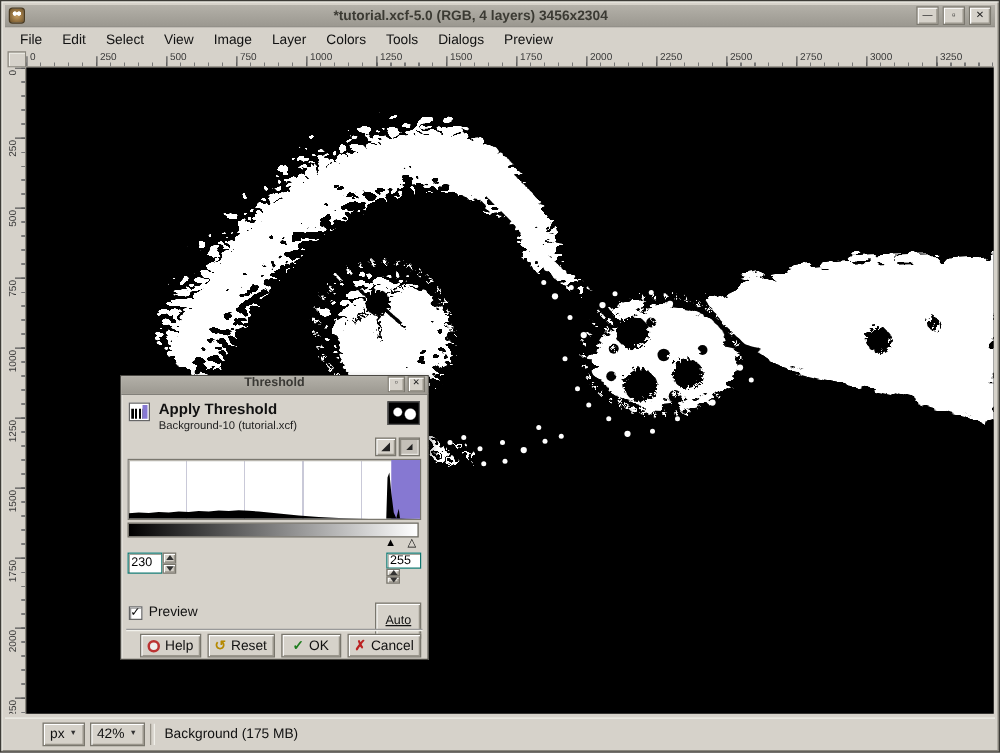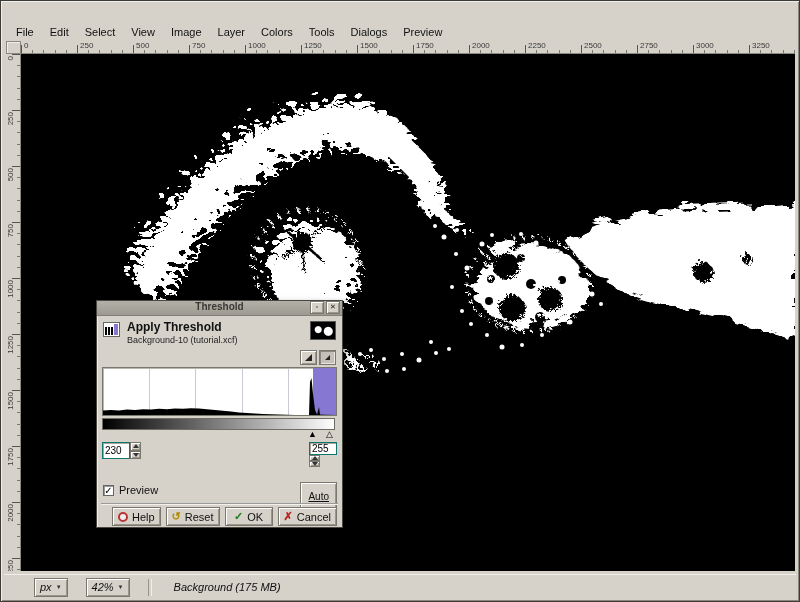--- a/index.html
+++ b/index.html
@@ -44,21 +44,21 @@
     background:linear-gradient(#555,#555) right top/9px 1px no-repeat,
       repeating-linear-gradient(180deg,#777 0 1px,transparent 1px 11.2px) right top/4px 100% no-repeat;}
   .vtxt{position:absolute;top:2px;left:0;font-size:8px;color:#3a3a3a;
     writing-mode:vertical-rl;transform:rotate(180deg);}
 
   
   .canvas{position:absolute;left:20px;top:53px;width:774px;height:517px;background:#000;overflow:hidden;}
 
   
   .statusbar{position:absolute;left:3px;top:573px;right:3px;height:25px;background:#d6d2ca;
-    display:flex;align-items:center;gap:18px;padding-left:30px;border-top:1px solid #f0efe9;box-sizing:border-box;font-style:italic;}
+    display:flex;align-items:center;gap:4px;padding-left:30px;border-top:1px solid #f0efe9;box-sizing:border-box;}
   .combo{height:17px;display:flex;align-items:center;gap:4px;padding:0 5px;font-size:11px;color:#111;}
   .carret{font-size:6px;color:#333;}
   .vsep{width:2px;height:17px;border-left:1px solid #9a968c;border-right:1px solid #f0efe9;}
   .stattext{font-size:11px;color:#111;padding-left:4px;}
 
   
   .dialog{position:absolute;left:95px;top:299px;width:245px;height:226px;background:#d6d2ca;
     border:1px solid #4a4843;box-shadow:2px 3px 6px rgba(0,0,0,.5), inset 1px 1px 0 #efeee9;z-index:10;box-sizing:content-box;}
   .dtitle{position:relative;height:14px;background:linear-gradient(#b3b0a8,#9c9991);
     display:flex;align-items:flex-start;border-bottom:1px solid #82807a;}
@@ -114,20 +114,29 @@
   .bicon{font-weight:bold;font-size:11px;}
   .reset-icon{color:#b58900;}
   .ok-icon{color:#1e7d1e;}
   .cancel-icon{color:#bb2222;}
 </style>
 </head>
 <body>
 
 <div class="win">
 
+  <div class="titlebar">
+    <div class="wicon"></div>
+    <div class="wtitle">*tutorial.xcf-5.0 (RGB, 4 layers) 3456x2304</div>
+    <div class="wbtns">
+      <div class="wbtn raised">—</div>
+      <div class="wbtn raised">▫</div>
+      <div class="wbtn raised">✕</div>
+    </div>
+  </div>
 
   <div class="menubar">
     <span class="mitem">File</span>
       <span class="mitem">Edit</span>
       <span class="mitem">Select</span>
       <span class="mitem">View</span>
       <span class="mitem">Image</span>
       <span class="mitem">Layer</span>
       <span class="mitem">Colors</span>
       <span class="mitem">Tools</span>

